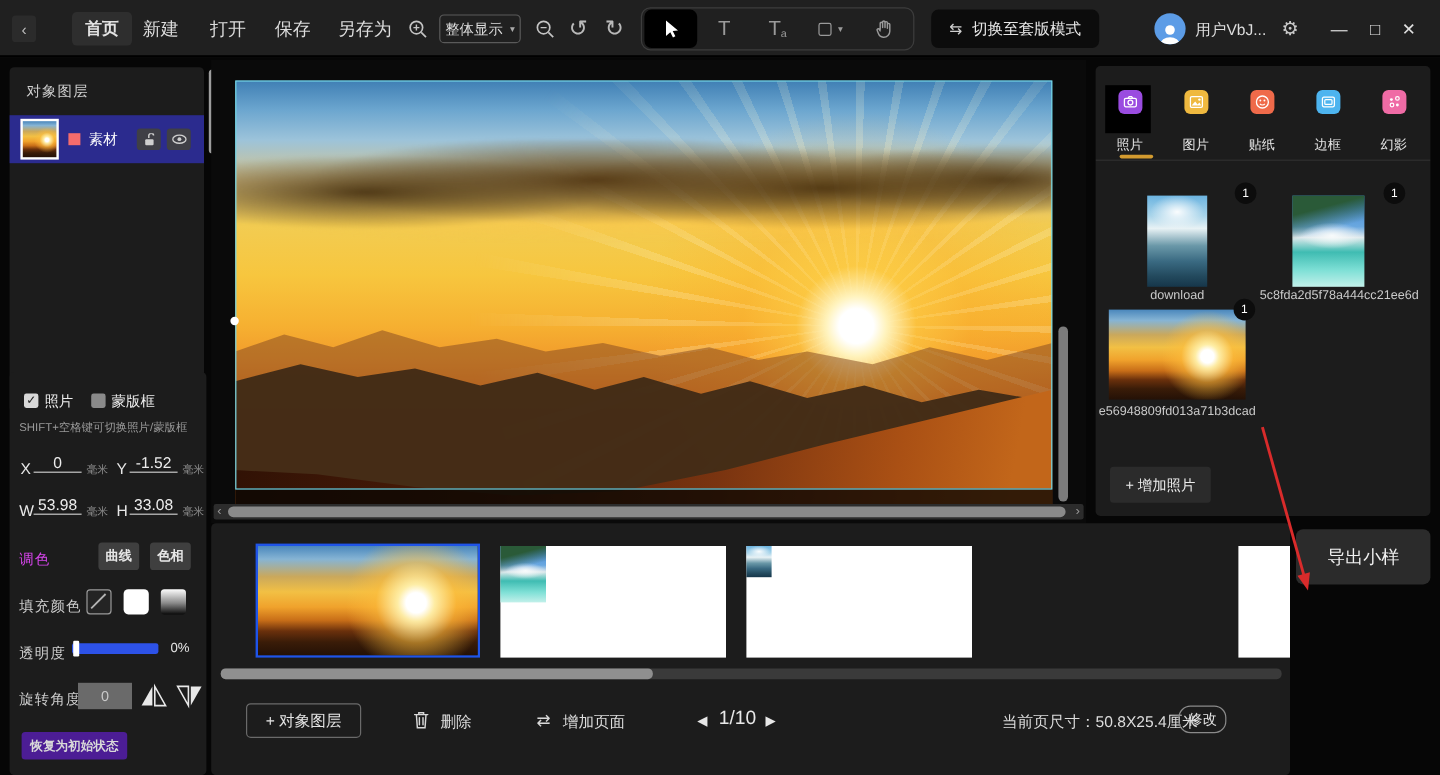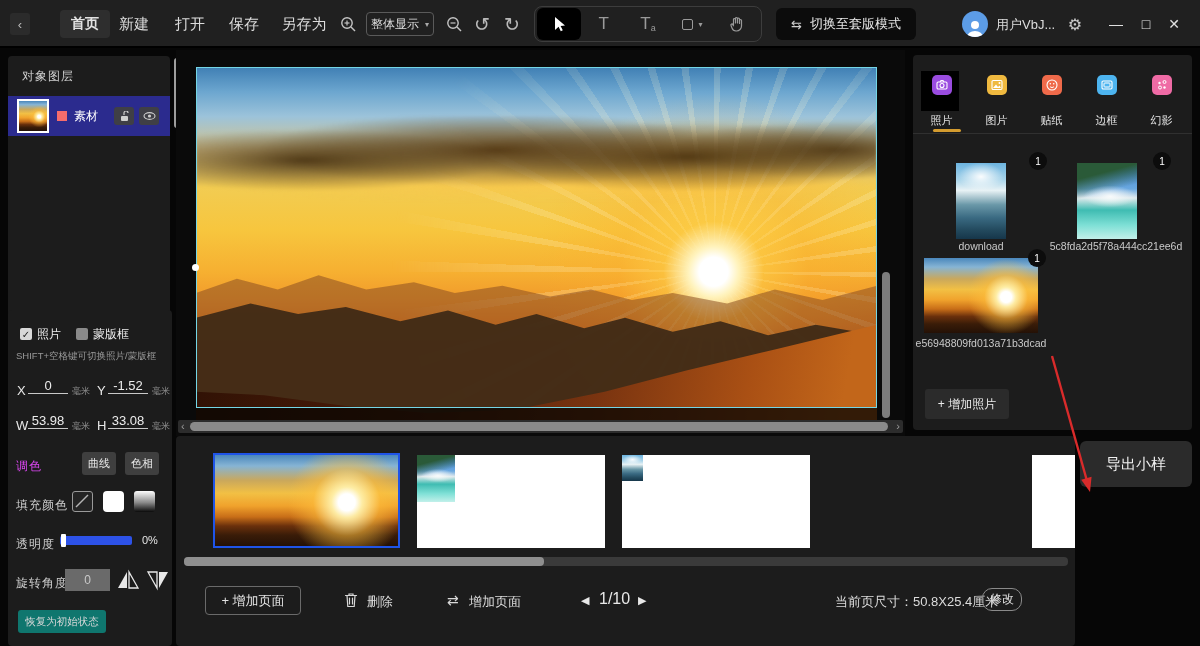--- a/index.html
+++ b/index.html
@@ -84,26 +84,26 @@
 
   
   #propsPanel { left:8px; top:310px; width:164px; height:336px; font-size:12px; }
   .chk { width:12px; height:12px; border-radius:2px; display:flex; align-items:center; justify-content:center;
          font-size:10px; color:#222; }
   .chk.on { background:#d8d8d8; } .chk.off { background:#8a8a8a; }
   .dimInput { width:40px; background:transparent; border:none; border-bottom:1px solid #c9c9c9;
               color:#ececec; font-size:13px; text-align:center; font-family:inherit; }
   .unit { font-size:9px; color:#8f8f8f; }
   .mini-btn { background:#3f3f3f; border-radius:3px; color:#e8e8e8; font-size:11px;
-              display:flex; align-items:center; justify-content:center; }
+              display:flex; align-items:center; justify-content:center;font-weight:bold; }
   .swatch { width:21px; height:21px; border-radius:3px; }
   #rotInput { width:45px; height:22px; background:#6a6a6a; border:none; color:#c9c9c9;
               text-align:center; font-size:12px; font-family:inherit; }
-  #resetBtn { background:#0f766e; border-radius:3px; color:#d8d8d8; font-size:10.5px;
-              display:flex; align-items:center; justify-content:center; }
+  #resetBtn { background:#4c1d95; border-radius:3px; color:#d8d8d8; font-size:10.5px;
+              display:flex; align-items:center; justify-content:center;font-weight:bold; }
 
   
   #libPanel { left:913px; top:55px; width:279px; height:375px; overflow:hidden; }
   .tabcell { width:55px; display:flex; flex-direction:column; align-items:center; }
   .tabicon { width:20px; height:20px; border-radius:5px; display:flex; align-items:center; justify-content:center; color:#fff; }
   .tablabel { margin-top:18px; font-size:11px; color:#e6e6e6; }
   .badge { position:absolute; width:18px; height:18px; border-radius:50%; background:#0c0c0c;
            color:#fff; font-size:10px; display:flex; align-items:center; justify-content:center; }
   .pname { font-size:10.5px; color:#c9c9c9; text-align:center; white-space:nowrap; overflow:hidden; }
   .thumb-download { background:
@@ -489,21 +489,21 @@
     </div>
     <div class="pageThumb clickable" style="left:446px;">
       <div class="abs thumb-download" style="left:0;top:0;width:21px;height:26px;"></div>
     </div>
     <div class="pageThumb clickable" style="left:856px;width:43px;"></div>
 
     <div class="abs strip-track"></div>
     <div class="abs strip-thumb"></div>
 
     <div id="addPageBtn" class="abs clickable" style="left:29px;top:150px;width:96px;height:29px;">
-        <span>+ 增加页面</span>
+        <span>+ 对象图层</span>
       </div>
 
     <div class="abs clickable" style="left:168px;top:156px;">
       <svg width="14" height="16" viewBox="0 0 14 16">
           <path d="M1.5 3.5 H12.5 M5 3.5 V2 H9 V3.5 M3 3.5 L3.8 14.5 H10.2 L11 3.5 M5.5 6 V12 M8.5 6 V12" fill="none" stroke="#d8d8d8" stroke-width="1.2" stroke-linecap="round"></path>
         </svg>
     </div>
     <div class="abs ctrl-text clickable" style="left:191px;top:157px;">删除</div>
 
     <div class="abs clickable" style="left:271px;top:156px;font-size:14px;color:#d8d8d8;">⇄</div>

